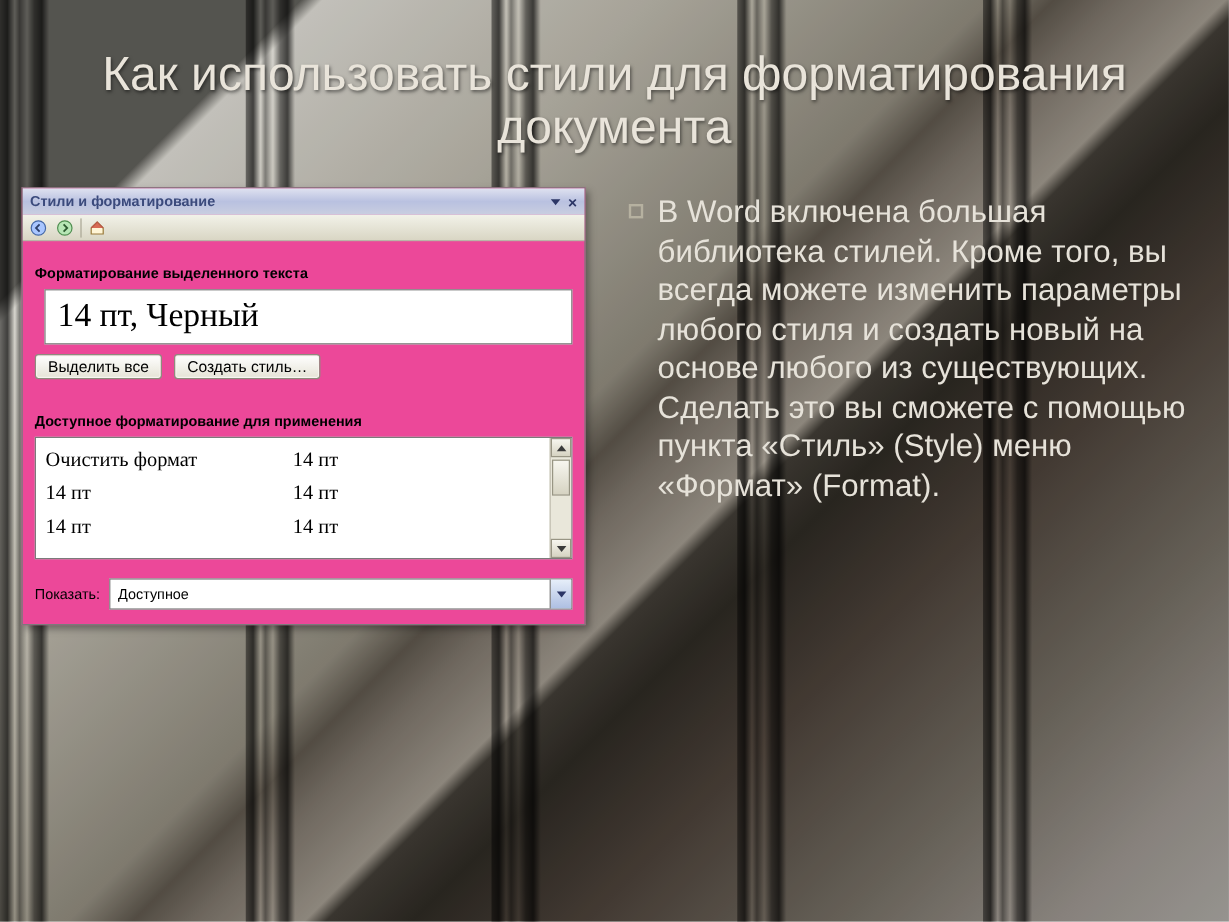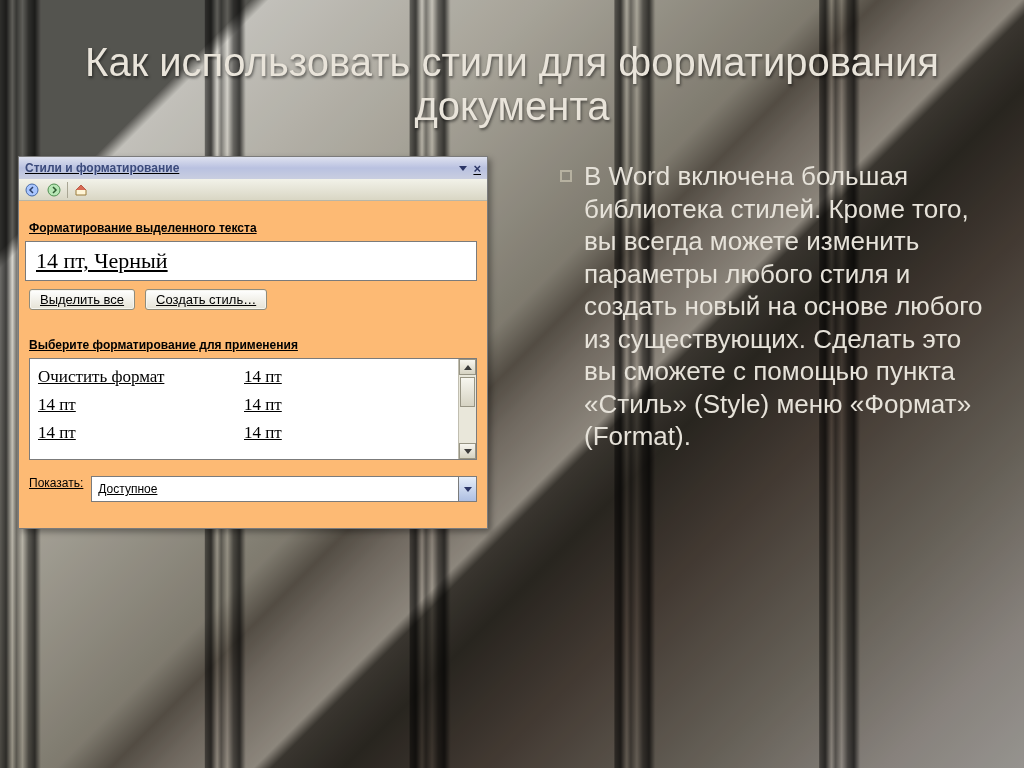--- a/index.html
+++ b/index.html
@@ -23,21 +23,21 @@
       text-align: center;
       font-size: 40px;
       font-weight: 400;
       color: #e9e4da;
       text-shadow: 1px 2px 3px rgba(0,0,0,.5);
       line-height: 1.1;
     }
     #body-text {
       position: absolute;
       top: 160px;
-      left: 560px;
+      left: 524px;
       right: 30px;
       color: #e6e2d9;
       font-size: 26px;
       line-height: 1.25;
     }
     #body-text .bullet {
       display: flex;
       align-items: flex-start;
       gap: 12px;
     }
@@ -47,26 +47,25 @@
       margin-top: 10px;
       flex: none;
     }
 
     
     .taskpane {
       position: absolute;
       top: 156px;
       left: 18px;
       width: 470px;
-      background: #fdba74;
+      background: #ec4899;
       border: 1px solid #7b7b7b;
       box-shadow: 3px 3px 6px rgba(0,0,0,.35);
       font-family: Tahoma, Arial, sans-serif;
       color: #000;
-      text-decoration: underline;
     }
     .tp-titlebar {
       display: flex;
       align-items: center;
       gap: 6px;
       background: linear-gradient(to bottom, #dfe2f0 0, #b9c1e0 50%, #c9cee0 100%);
       height: 22px;
       padding: 0 6px;
       font-size: 12px;
     }
@@ -97,26 +96,26 @@
       border-radius: 2px;
     }
     .back-icon svg, .fwd-icon svg, .home-icon svg { display:block }
     .tp-toolbar .sep { width:1px; height:16px; background:#a9a694; }
     .tp-section-label {
       font-size: 12px;
       font-weight: bold;
       padding: 20px 10px 4px 10px;
     }
     .current-style {
-      margin: 2px 10px 8px 6px;
+      margin: 2px 10px 8px 18px;
       background: #fff;
       border: 1px solid #7b7b7b;
       padding: 6px 10px;
       font-family: "Times New Roman", serif;
-      font-size: 22px;
+      font-size: 28px;
     }
     .btn-row {
       display: flex; gap: 10px;
       padding: 0 10px 8px 10px;
     }
     .xp-btn {
       background: linear-gradient(to bottom, #fff, #e5e3d6);
       border: 1px solid #8e8c7d;
       border-radius: 3px;
       padding: 2px 10px;
@@ -156,22 +155,22 @@
     .vscroll .arrow { height: 16px; display:flex; align-items:center; justify-content:center; }
     .vscroll .arrow::before {
       content: ""; width:0;height:0;
       border-left:4px solid transparent; border-right:4px solid transparent;
     }
     .vscroll .arrow.up::before { border-bottom:5px solid #3b3b3b; }
     .vscroll .arrow.dn::before { border-top:5px solid #3b3b3b; }
     .vscroll .track { flex:1; position:relative; }
     .vscroll .thumb { position:absolute; top:2px; left:1px; right:1px; height:30px; }
     .show-row {
-      display: flex; align-items: flex-start; gap: 8px;
-      padding: 14px 10px 26px 10px;
+      display: flex; align-items: center; gap: 8px;
+      padding: 14px 10px 12px 10px;
       font-size: 12px;
     }
     .xp-select {
       flex: 1;
       position: relative;
     }
     .xp-select .box {
       background:#fff;
       border:1px solid #7b7b7b;
       height: 26px;
@@ -236,21 +235,21 @@
 
   <div class="tp-section-label">Форматирование выделенного текста</div>
 
   <div class="current-style">14 пт, Черный</div>
 
   <div class="btn-row">
     <button class="xp-btn">Выделить все</button>
     <button class="xp-btn">Создать стиль…</button>
   </div>
 
-  <div class="tp-section-label">Выберите форматирование для применения</div>
+  <div class="tp-section-label">Доступное форматирование для применения</div>
 
   <div class="format-list-wrap">
     <div class="format-list">
       <div class="frow">
         <span>Очистить формат</span>
         <span>14 пт</span>
       </div>
       <div class="frow">
         <span>14 пт</span>
         <span>14 пт</span>

